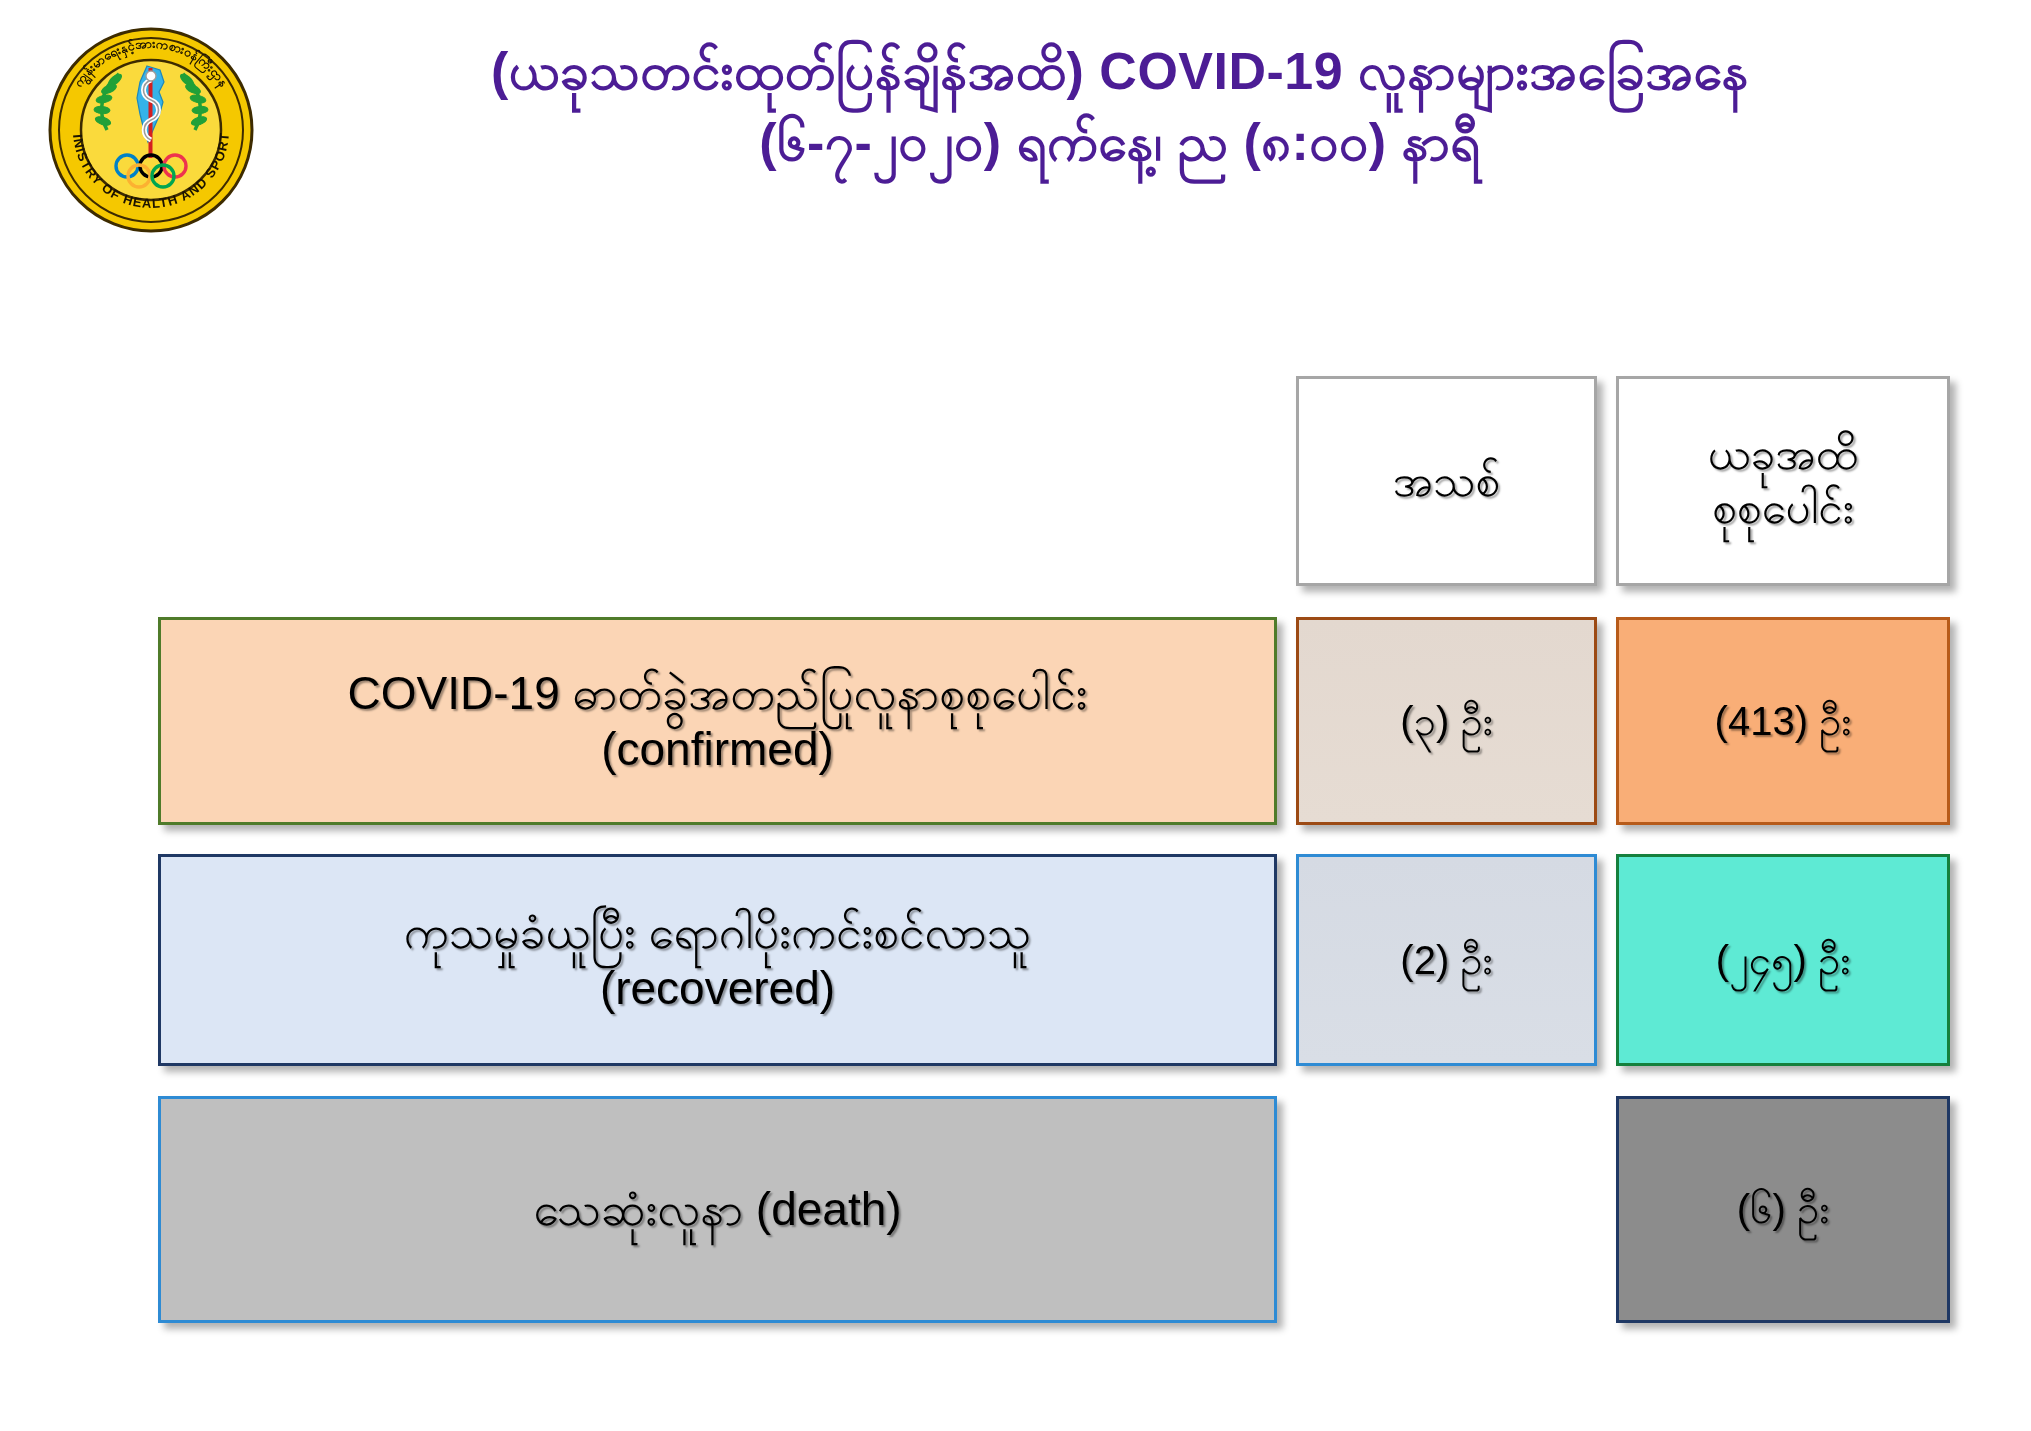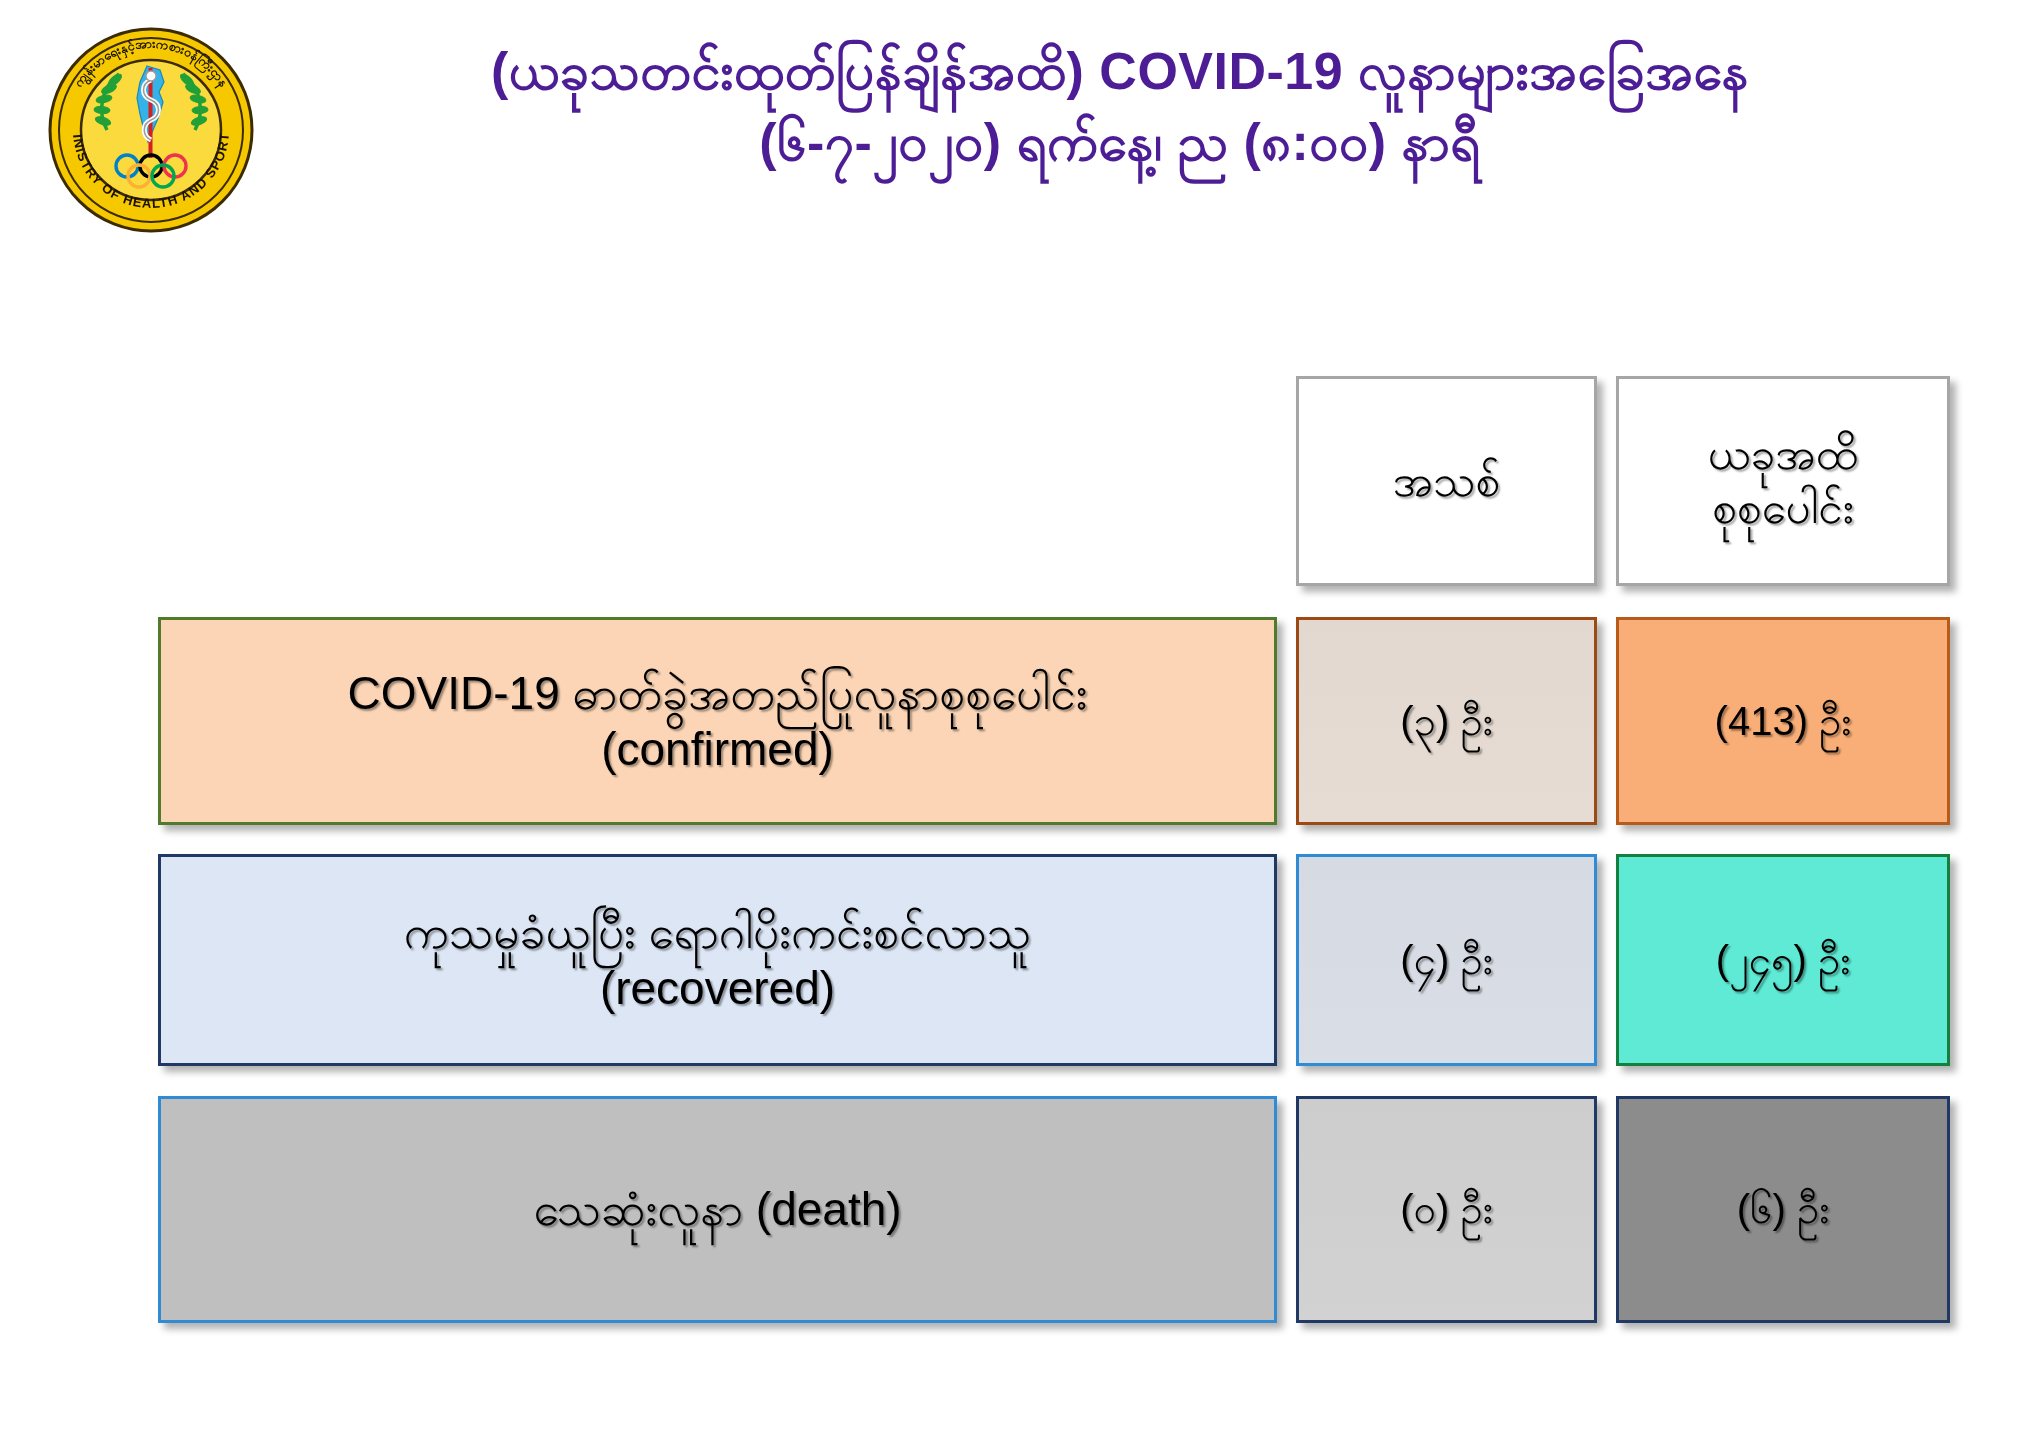--- a/index.html
+++ b/index.html
@@ -216,29 +216,26 @@
     <span class="cell-text">(413) ဦး</span>
   </div>
 
   <div class="cell label-cell recovered-label row-recovered col-label">
     <span class="cell-text">
       <span>ကုသမှုခံယူပြီး ရောဂါပိုးကင်းစင်လာသူ</span><br>
       <span>(recovered)</span>
     </span>
   </div>
   <div class="cell value-cell recovered-new row-recovered col-new">
-    <span class="cell-text">(၄) ဦး</span>
+    <span class="cell-text">(2) ဦး</span>
   </div>
   <div class="cell value-cell recovered-total row-recovered col-total">
     <span class="cell-text">(၂၄၅) ဦး</span>
   </div>
 
   <div class="cell label-cell death-label row-death col-label">
     <span class="cell-text">သေဆုံးလူနာ (death)</span>
   </div>
-  <div class="cell value-cell death-new row-death col-new">
-    <span class="cell-text">(၀) ဦး</span>
-  </div>
   <div class="cell value-cell death-total row-death col-total">
     <span class="cell-text">(၆) ဦး</span>
   </div>
 
 </div>
 
 </body></html>

